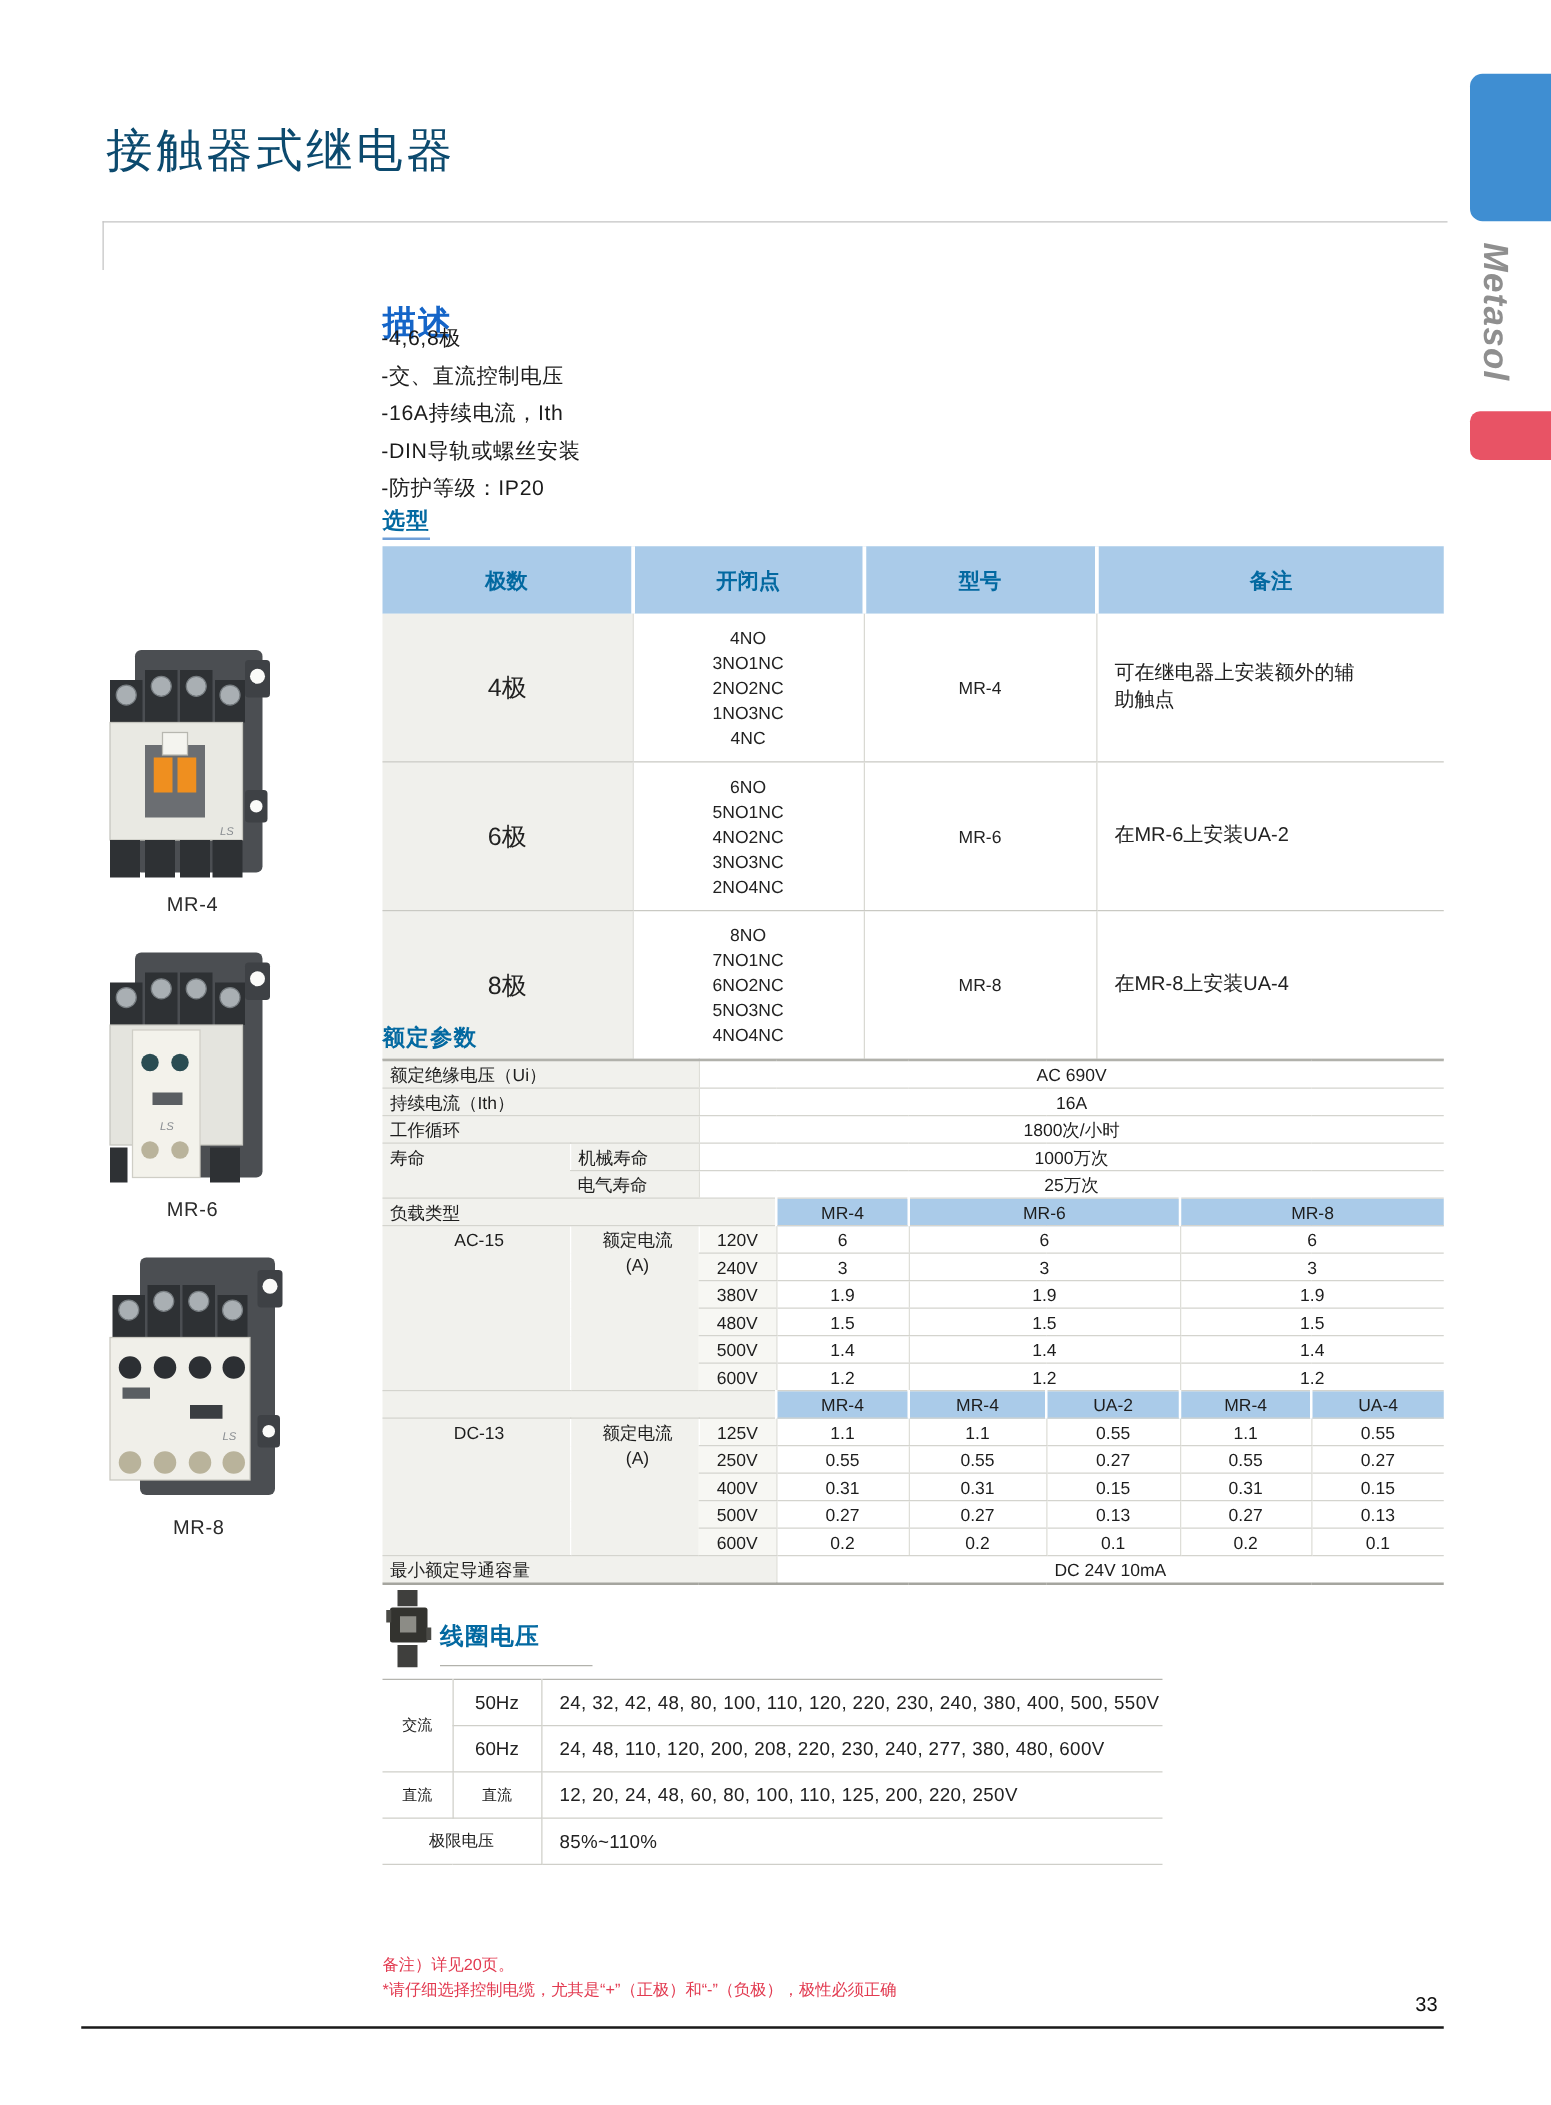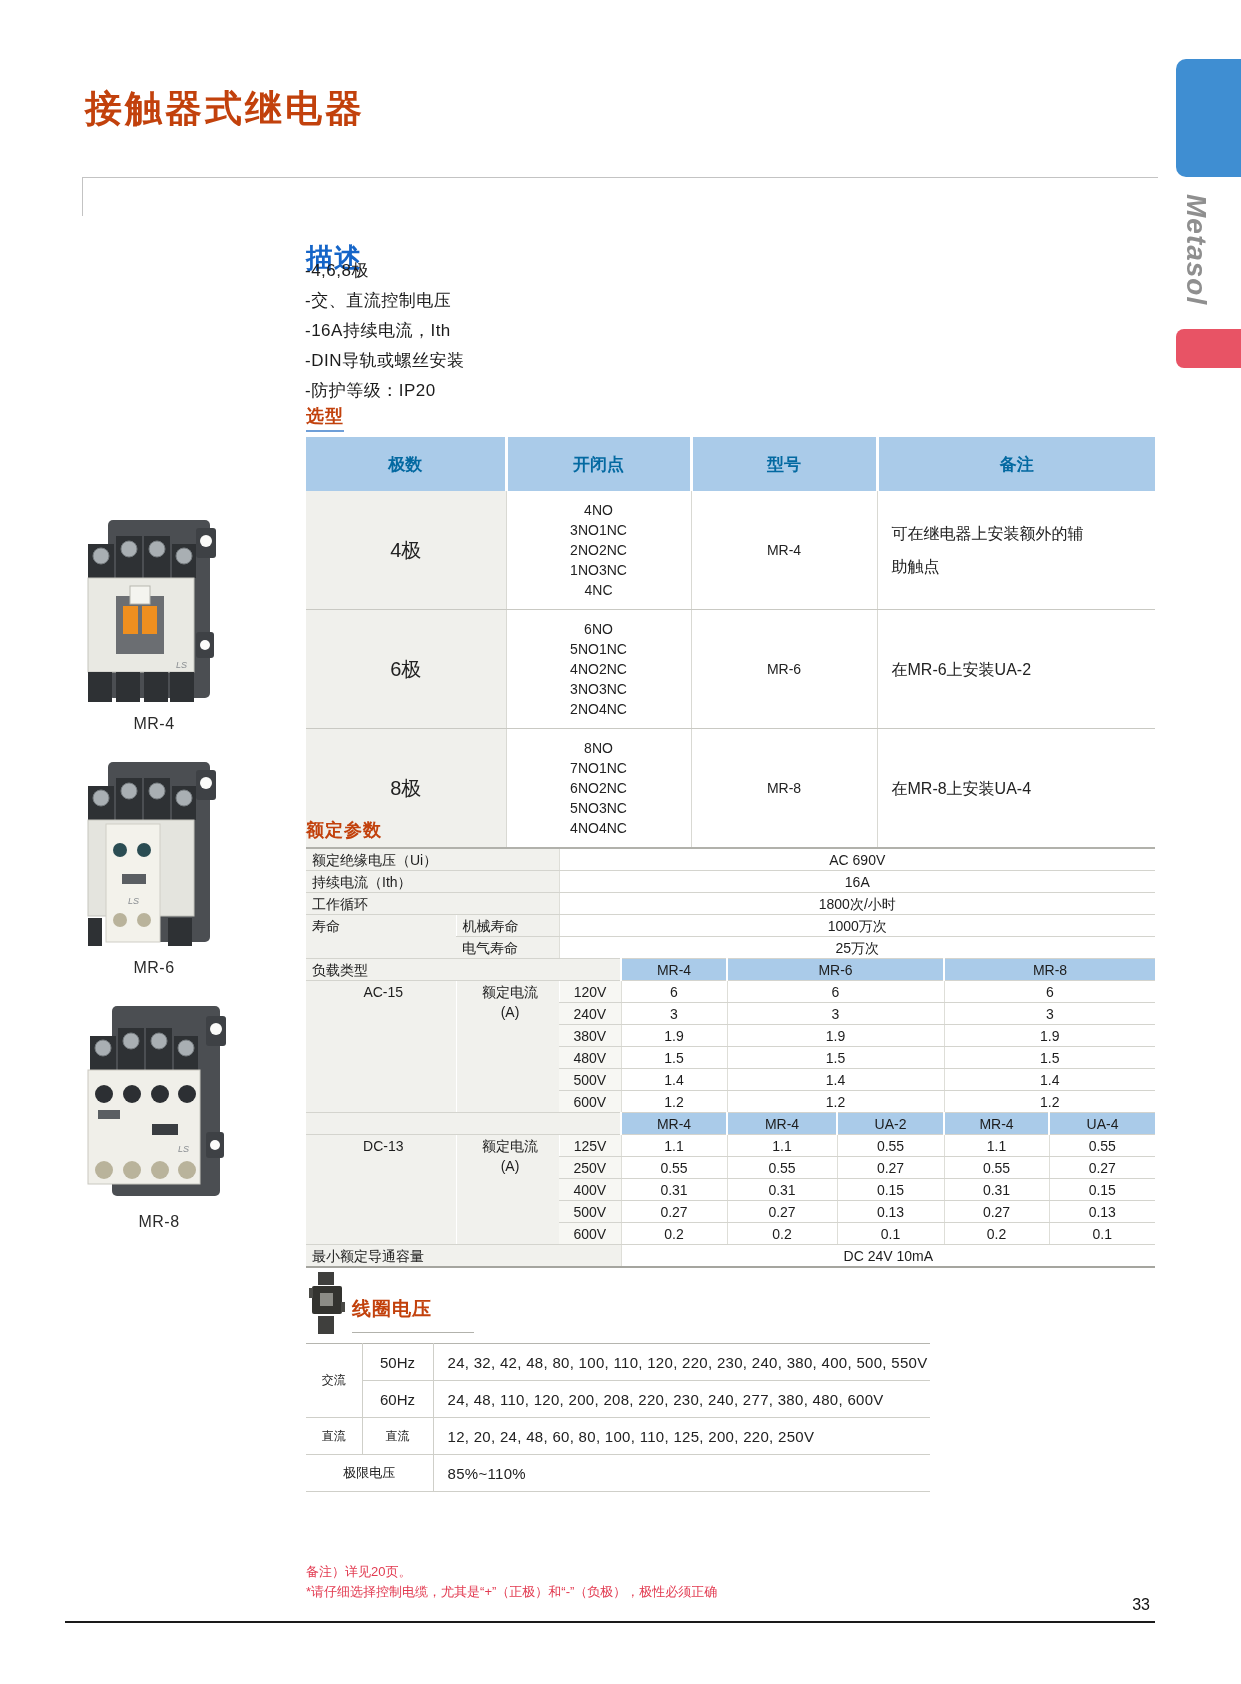--- a/index.html
+++ b/index.html
@@ -1,20 +1,20 @@
 <!DOCTYPE html>
 <html><head>
 <meta charset="utf-8">
 <style>
   html,body { margin:0; padding:0; background:#e9e9e9; }
   .page { position:relative; width:1241px; height:1684px; background:#ffffff; margin:0 auto;
           font-family:"Liberation Sans","DejaVu Sans",sans-serif; color:#222; overflow:hidden; }
 
-  .page-title { position:absolute; left:85px; top:84px; font-size:37px; font-weight:bold;
-                color:#c2410c; letter-spacing:3px; }
+  .page-title { position:absolute; left:85px; top:96px; font-size:37px; font-weight:normal;
+                color:#0c4a6e; letter-spacing:3px; }
 
   .corner-line { position:absolute; left:82px; top:177px; width:1075px; height:38px;
                  border-top:1px solid #c3c3c3; border-left:1px solid #c3c3c3; }
 
   .side-tab-blue { position:absolute; left:1176px; top:59px; width:65px; height:118px;
                    background:#3f8ed2; border-radius:10px 0 0 10px; }
   .brand-vertical { position:absolute; left:1180px; top:194px; height:132px;
                     writing-mode:vertical-rl; font-size:28px; font-style:italic; font-weight:bold;
                     color:#8f8f8f; letter-spacing:1px; }
   .side-tab-red { position:absolute; left:1176px; top:329px; width:65px; height:39px;
@@ -24,38 +24,38 @@
   .product.mr4 { top:516px; }
   .product.mr6 { top:758px; }
   .product.mr8 { top:1002px; width:146px; }
   .product-label { font-size:16px; color:#2b2b2b; margin-top:7px; letter-spacing:0.5px; }
 
   .sec-heading-lg { position:absolute; left:306px; top:212px; font-size:27px; font-weight:bold;
                     color:#1565c8; letter-spacing:1px;margin-top:28px; }
   .desc-bullets { position:absolute; left:305px; top:256px; font-size:17px; line-height:30px;
                   color:#1b1b1b; letter-spacing:0.5px; }
 
-  .sec-heading { font-size:18px; font-weight:bold; color:#c2410c; letter-spacing:1px; }
+  .sec-heading { font-size:18px; font-weight:bold; color:#0369a1; letter-spacing:1px; }
   #sel-heading { position:absolute; left:306px; top:404px; padding-bottom:2px;
                  border-bottom:2px solid #6f9fd8; }
   #ratings-heading { position:absolute; left:306px; top:818px; }
   #coil-heading { position:absolute; left:352px; top:1296px; font-size:19px; }
   .coil-underline { position:absolute; left:352px; top:1332px; width:122px; height:1px; background:#b2b2ac; }
   .coil-icon { position:absolute; left:308px; top:1272px; }
 
   
   .sel-table { position:absolute; left:306px; top:437px; width:849px; border-collapse:collapse;
                table-layout:fixed; }
   .sel-table th { background:#aacbe9; height:52px; font-size:17px; font-weight:bold; color:#0369a1;
                   border-left:3px solid #fff; }
   .sel-table th:first-child { border-left:none; }
   .sel-table td { border-bottom:1px solid #c9c9c3; border-left:1px solid #d9d9d3; font-size:14px;
                   text-align:center; vertical-align:middle; padding:9px 0; background:#fff; }
   .sel-table td.poles { background:#f0f0ec; border-left:none; font-size:20px; }
-  .sel-table td.note { text-align:left; padding:9px 70px 9px 14px; font-size:16px; line-height:33px; }
+  .sel-table td.note { text-align:left; padding:9px 70px 9px 14px; font-size:16px; line-height:22px; }
   .contact-line { line-height:20px; font-size:14px; }
 
   
   .ratings-table { position:absolute; left:306px; top:847px; width:849px; border-collapse:collapse;
                    table-layout:fixed; font-size:14px; }
   .ratings-table { border-top:2px solid #b1b1ab; border-bottom:2px solid #a5a59f; }
   .ratings-table td { height:21px; padding:0 6px; border-bottom:1px solid #d4d4ce;
                       border-left:1px solid #dedeD8; text-align:center; color:#1d1d1d; line-height:20px; }
   .ratings-table tr td:first-child { border-left:none; }
   .ratings-table td.lbl { background:#f1f1ed; text-align:left; border-left:1px solid #fff; }

